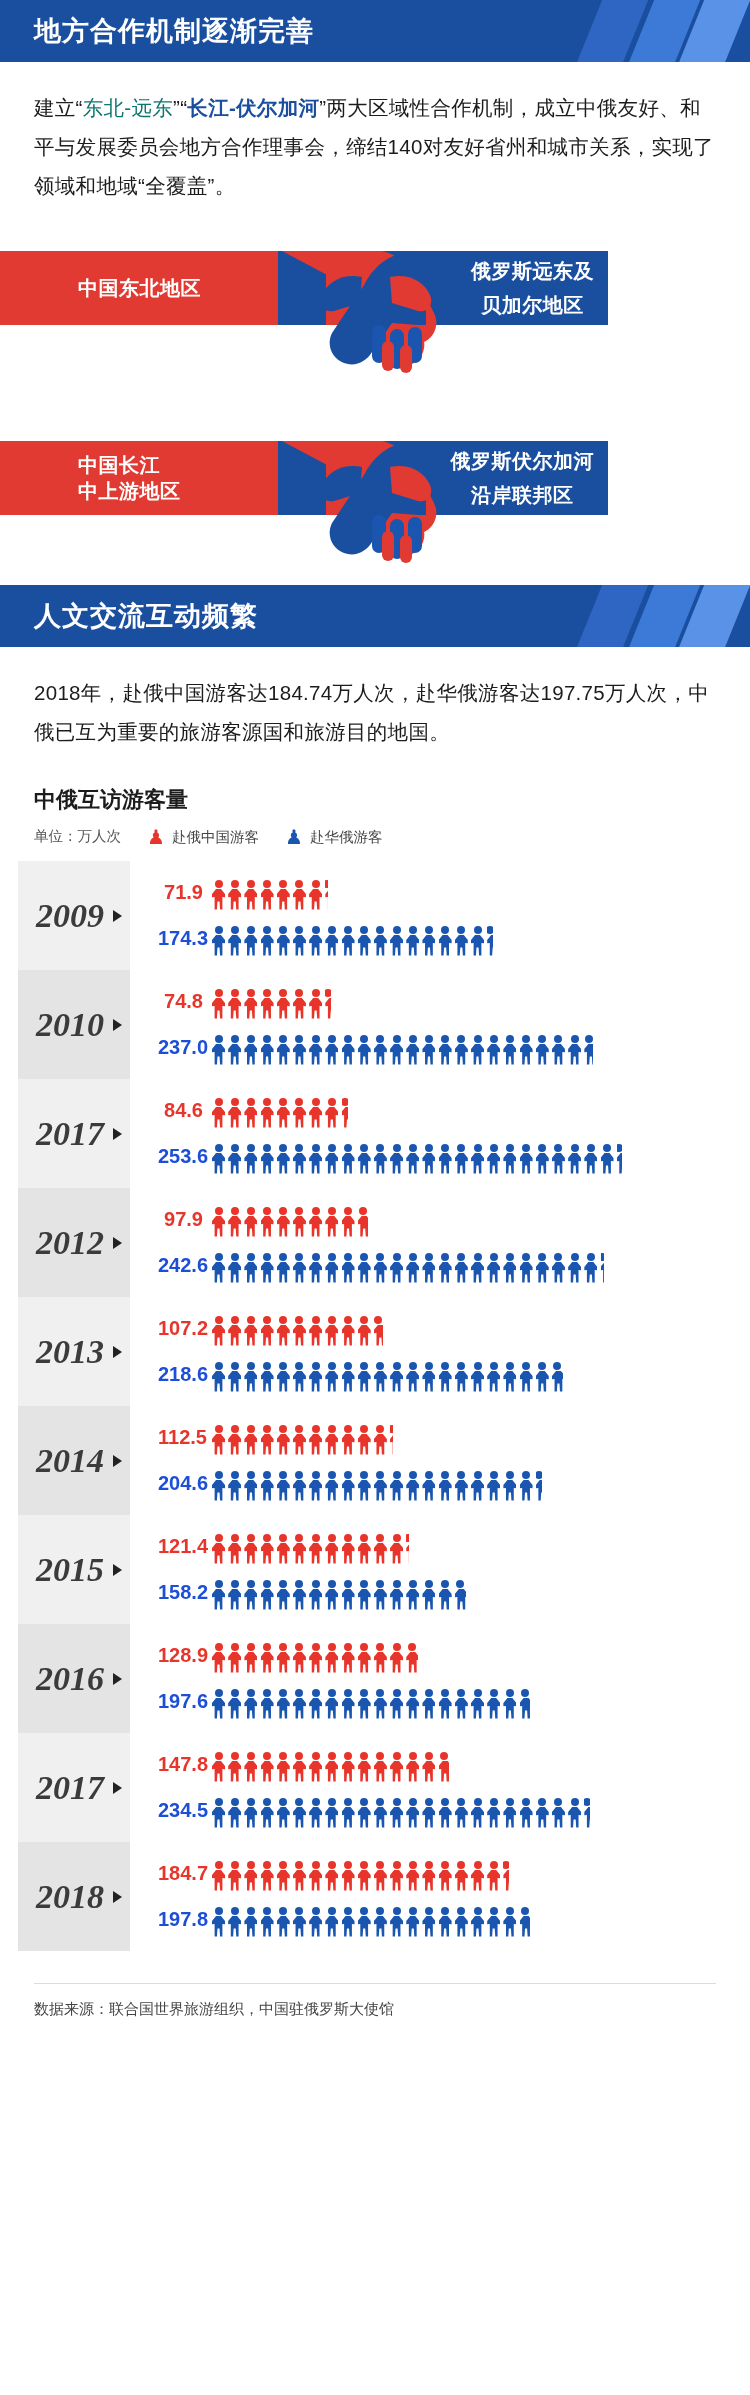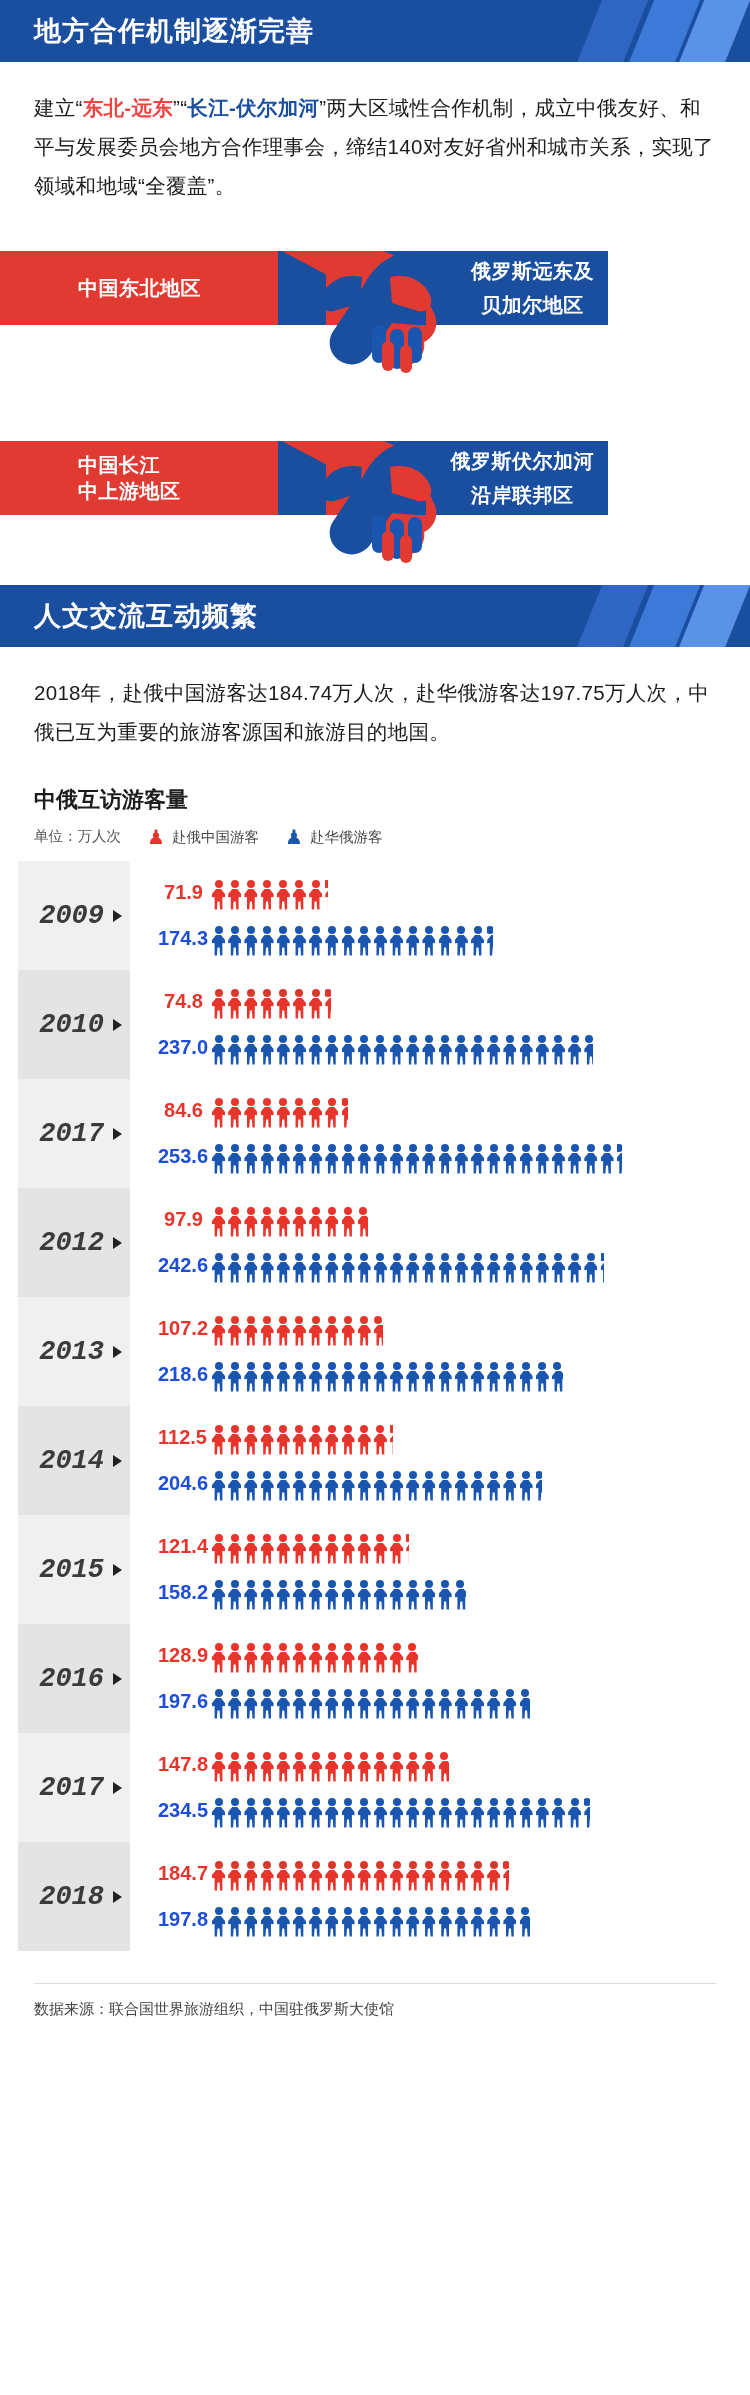--- a/index.html
+++ b/index.html
@@ -49,21 +49,21 @@
   .hdr .slash.s3{right:16px;background:#5a92e8;}
   .hdr.second{margin-top:0;}
   
   .para{
     margin:26px 34px 0 34px;
     font-size:20.5px;
     line-height:39px;
     color:#1c1c1c;
     letter-spacing:.3px;
   }
-  .para .red{color:#ef4444;font-weight:bold;}
+  .para .red{color:#0f766e;font-weight:normal;}
   .para .blue{color:#1a4fa0;font-weight:bold;}
   
   .shake{
     position:relative;
     width:608px;
     height:180px;
     margin-top:10px;
   }
   .shake .bar-left{
     position:absolute;
@@ -124,24 +124,24 @@
     display:flex;
     align-items:center;
     height:109px;
   }
   .row .yr{
     width:112px;
     flex:0 0 112px;
     text-align:right;
     padding-right:8px;
     box-sizing:border-box;
-    font-family:Liberation Mono, monospace;
+    font-family:Liberation Serif, serif;
     font-style:italic;
     font-weight:bold;
-    font-size:27px;
+    font-size:34px;
     color:#3b3b3b;
     position:relative;
     z-index:2;
   }
   .row .arrow{
     flex:0 0 16px;
     width:16px;
     position:relative;
     z-index:2;
   }

